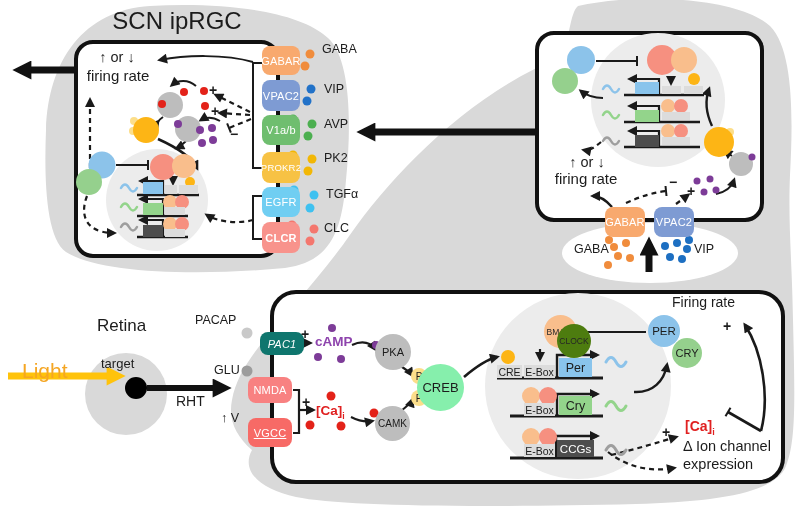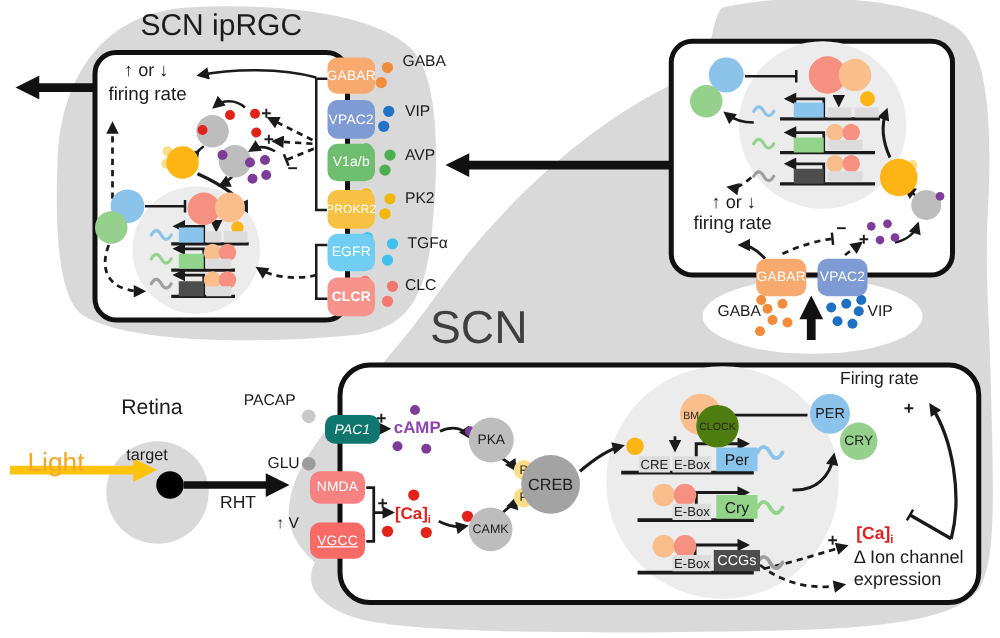--- a/index.html
+++ b/index.html
@@ -4,21 +4,21 @@
 <style>
   html,body{margin:0;padding:0;background:#fff;}
   #stage{position:relative;width:800px;height:510px;background:#fff;overflow:hidden;
          font-family:"Liberation Sans","DejaVu Sans",sans-serif;color:#1c1c1c;}
   svg{position:absolute;left:0;top:0;}
   .lbl{position:absolute;white-space:nowrap;line-height:1.05;}
   .ctr{text-align:center;}
   .pill{position:absolute;border-radius:8px;color:#fff;display:flex;align-items:center;
         justify-content:center;font-size:11px;letter-spacing:.2px;}
   .circ{position:absolute;border-radius:50%;display:flex;align-items:center;justify-content:center;}
-  .genebox{position:absolute;display:flex;align-items:center;justify-content:center;font-size:10.5px;margin-left:14px;}
+  .genebox{position:absolute;display:flex;align-items:center;justify-content:center;font-size:10.5px;}
   .gray-el{background:#DCDCDC;color:#1c1c1c;}
   .sign{position:absolute;font-weight:bold;font-size:14px;}
   sub{font-size:.65em;}
 </style>
 </head>
 <body>
 
 <div id="stage">
 
 <svg width="800" height="510" viewBox="0 0 800 510">
@@ -301,21 +301,20 @@
         <circle cx="548" cy="437" r="9" fill="#F69080"></circle>
   </g>
   <g fill="none" stroke-width="3" stroke-linecap="round">
     <path d="M606,362 q5,-9 10,0 q5,9 10,0" stroke="#8CC3EA"></path>
     <path d="M606,406 q5,-9 10,0 q5,9 10,0" stroke="#93D48B"></path>
     <path d="M606,450 q5,-9 10,0 q5,9 10,0" stroke="#9E9E9E"></path>
   </g>
 </svg>
 
 <div class="lbl ctr" style="left:104px;top:8px;width:146px;font-size:24px;">SCN ipRGC</div>
-<div class="lbl" style="left:344px;top:243px;font-size:37px;color:#3f3f3f;">SCN</div>
 
 <div class="lbl ctr" style="left:86px;top:50px;width:62px;font-size:14.5px;">↑ or ↓</div>
 <div class="lbl ctr" style="left:79px;top:68px;width:78px;font-size:15px;">firing rate</div>
 <div class="sign" style="left:209px;top:82px;">+</div>
 <div class="sign" style="left:211px;top:103px;">+</div>
 <div class="sign" style="left:230px;top:126px;">−</div>
 
 <div class="pill" style="left:262px;top:46px;width:38px;height:29px;background:#F8A96E;">GABAR</div>
 <div class="pill" style="left:262px;top:80px;width:38px;height:31px;background:#7E9BD3;">VPAC2</div>
 <div class="pill" style="left:262px;top:115px;width:38px;height:30px;background:#6FBE6F;">V1a/b</div>
@@ -353,21 +352,21 @@
 
 <div class="sign" style="left:301px;top:326px;">+</div>
 <div class="lbl" style="left:315px;top:335px;font-size:13.5px;color:#8E44AD;font-weight:bold;">cAMP</div>
 <div class="sign" style="left:302px;top:394px;">+</div>
 <div class="lbl" style="left:316px;top:404px;font-size:13.5px;color:#E02020;font-weight:bold;"><span>[Ca]</span><sub>i</sub></div>
 
 <div class="circ" style="left:375px;top:334px;width:36px;height:36px;background:#BDBDBD;font-size:11px;">PKA</div>
 <div class="circ" style="left:375px;top:406px;width:35px;height:35px;background:#BDBDBD;font-size:10px;">CAMK</div>
 <div class="circ" style="left:411px;top:368px;width:16px;height:16px;background:#FCDE8A;font-size:10px;">P</div>
 <div class="circ" style="left:411px;top:390px;width:16px;height:16px;background:#FCDE8A;font-size:10px;">P</div>
-<div class="circ" style="left:417px;top:364px;width:47px;height:47px;background:#a3a3a3;font-size:13px;">CREB</div>
+<div class="circ" style="left:417px;top:364px;width:47px;height:47px;background:#86efac;font-size:13px;">CREB</div>
 
 <div class="circ" style="left:509px;top:315px;width:33px;height:33px;background:#F9BE8C;font-size:8.5px;color:#262626;margin-left:35px;">BMAL1</div>
 <div class="circ" style="left:540px;top:324px;width:34px;height:34px;background:#4d7c0f;font-size:8.5px;color:#262626;margin-left:17px;">CLOCK</div>
 <div class="circ" style="left:648px;top:315px;width:32px;height:32px;background:#8CC3EA;font-size:11.5px;">PER</div>
 <div class="circ" style="left:672px;top:338px;width:30px;height:30px;background:#95D08D;font-size:11px;">CRY</div>
 
 <div class="genebox gray-el" style="left:497px;top:365px;width:25px;height:13px;">CRE</div>
 <div class="genebox gray-el" style="left:524px;top:365px;width:31px;height:13px;">E-Box</div>
 <div class="genebox" style="left:559px;top:358px;width:33px;height:19px;background:#89C4EC;font-size:12.5px;">Per</div>
 <div class="genebox gray-el" style="left:524px;top:403px;width:31px;height:13px;">E-Box</div>

